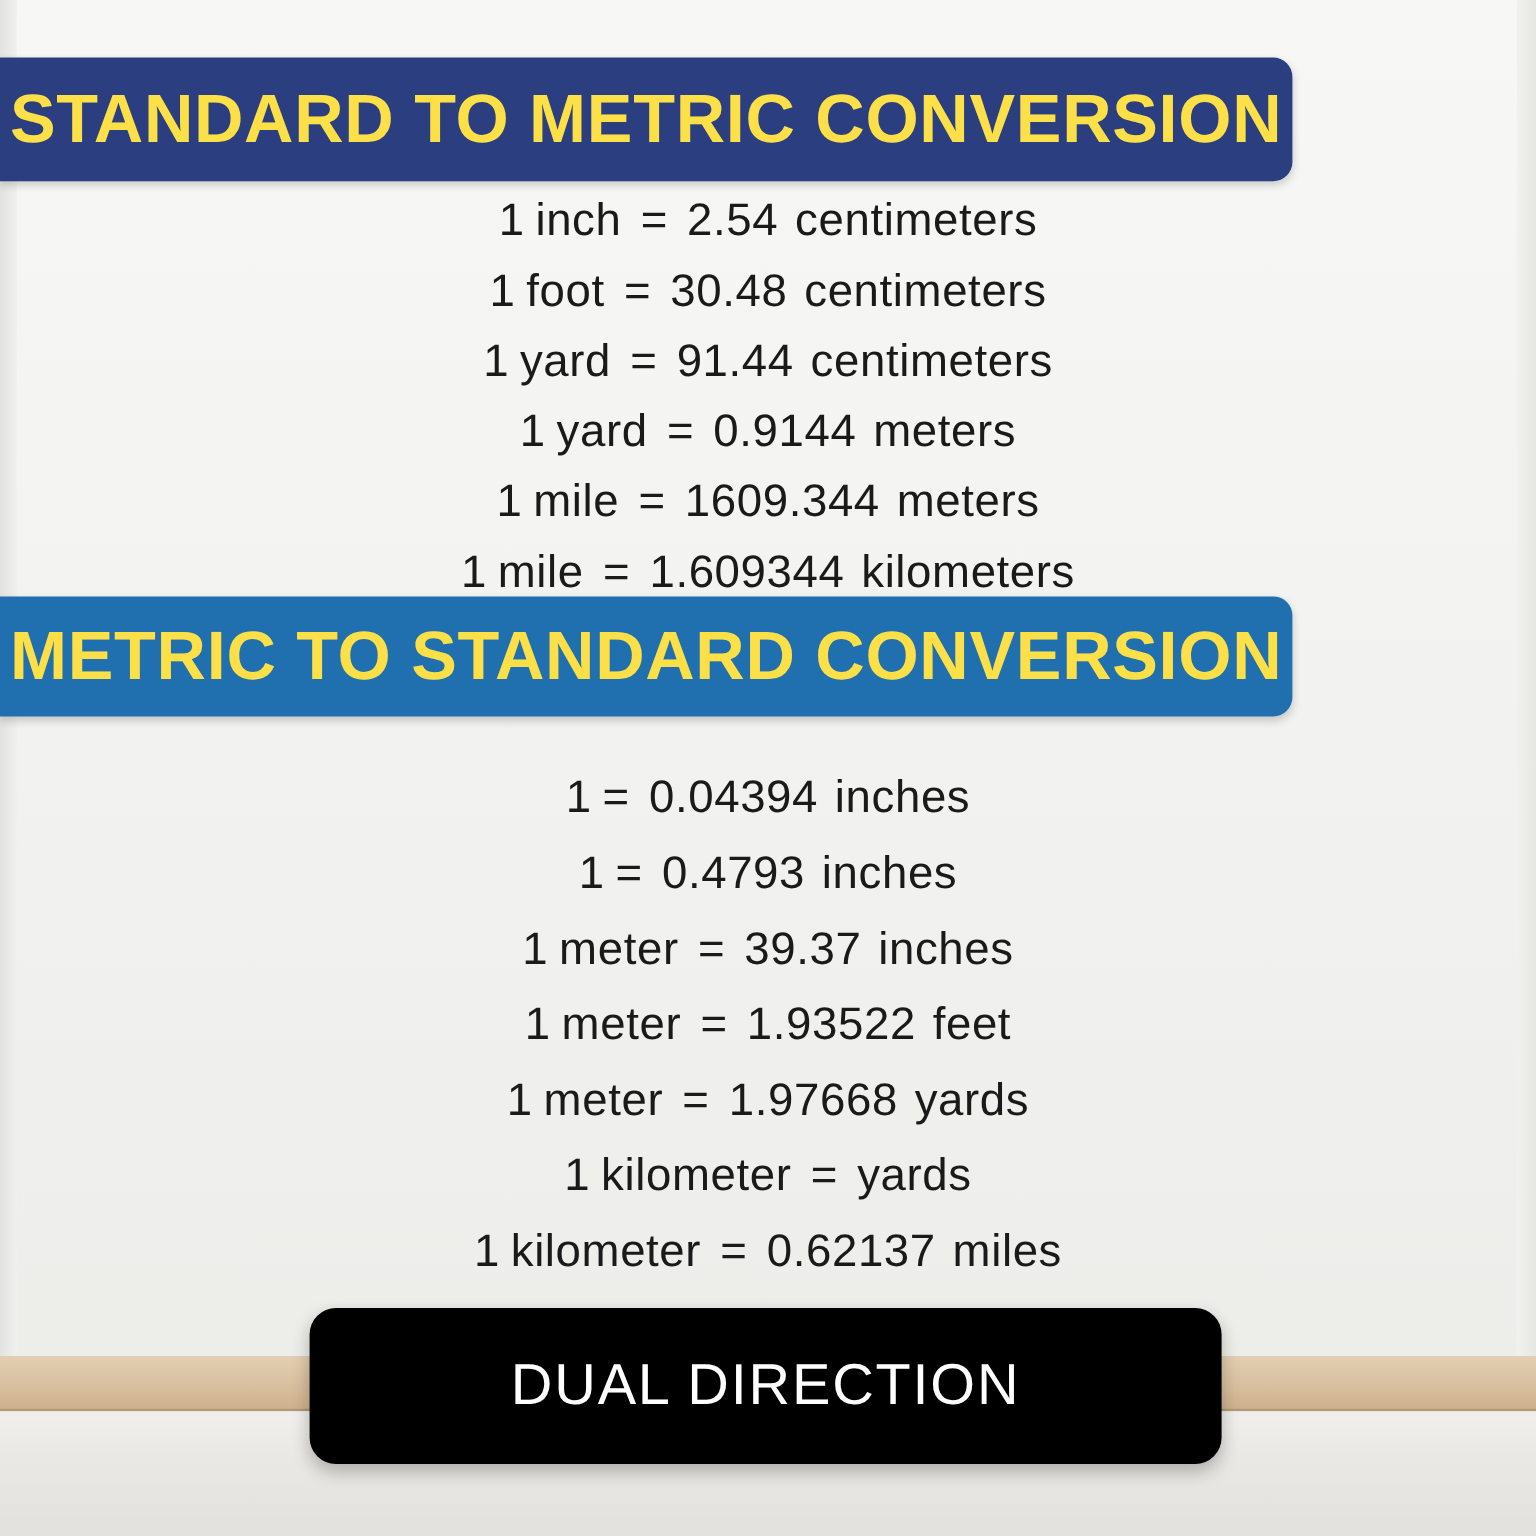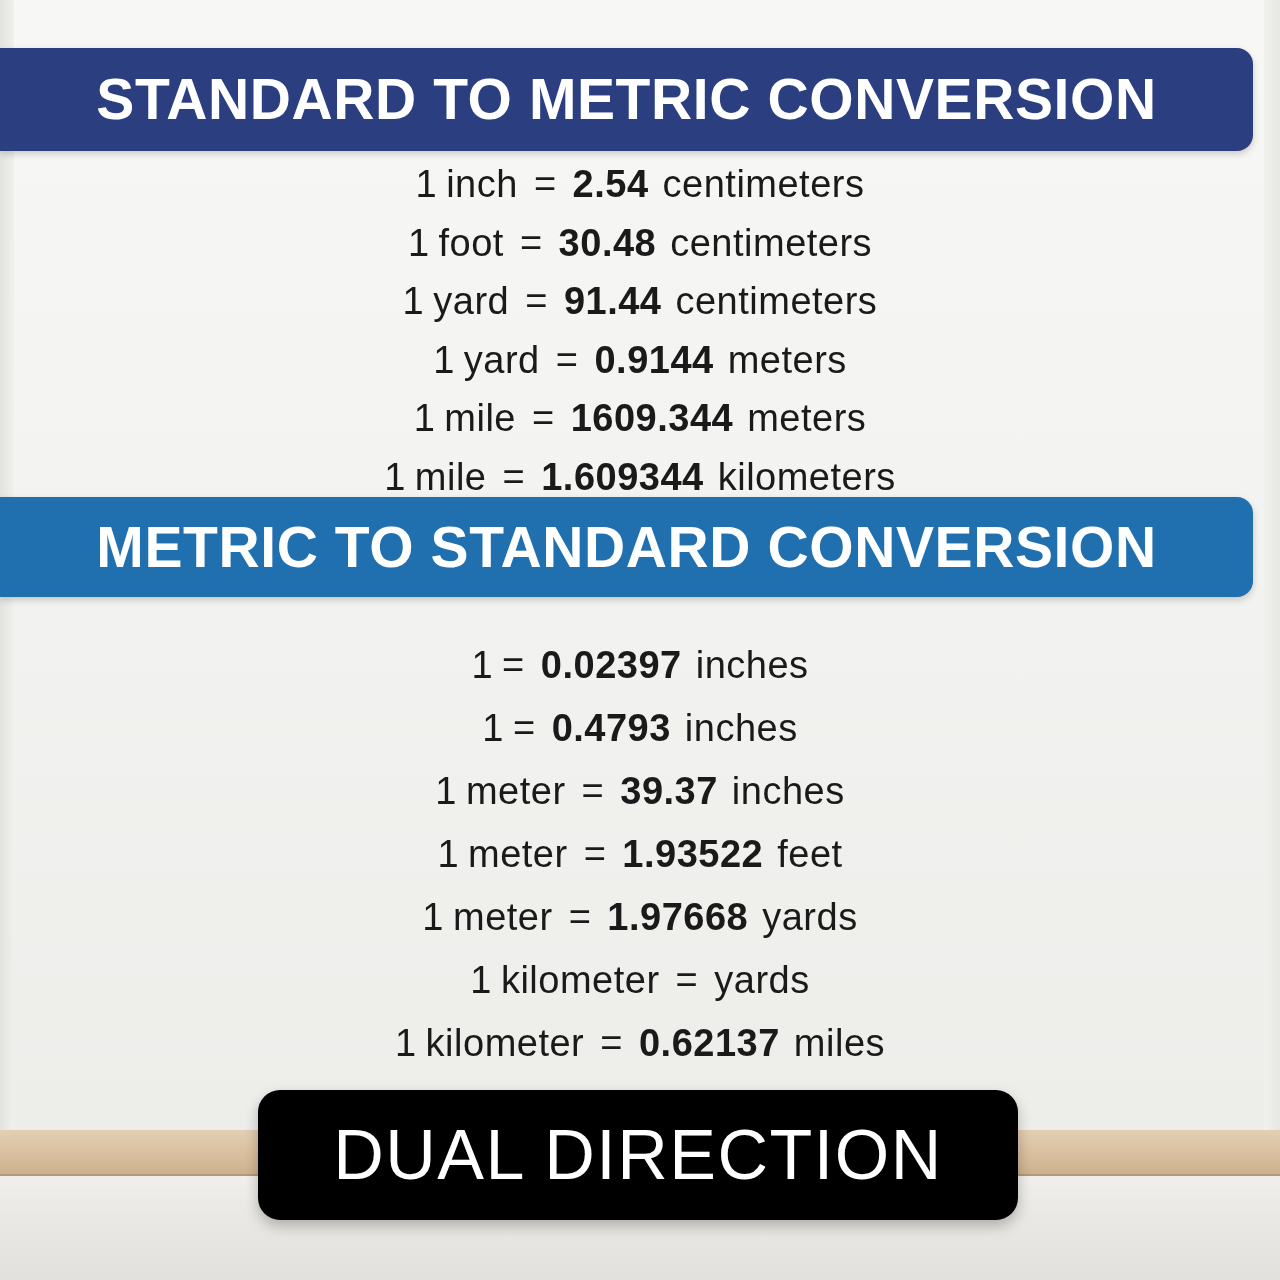--- a/index.html
+++ b/index.html
@@ -79,25 +79,25 @@
     top: 44px;
     width: 1280px;
     height: 10px;
     background: linear-gradient(180deg, rgba(120,100,75,.35) 0%, rgba(160,145,120,0) 100%);
   }
 
   
   .banner {
     position: absolute;
     left: 0;
-    width: 1253px;
+    width: 1077px;
     display: flex;
     align-items: center;
     justify-content: center;
-    color: #ffffff;
+    color: #fde047;
     letter-spacing: 0.6px;
     box-shadow: 0 3px 7px rgba(0,0,0,0.18);
   }
   .banner-title {
     font-size: 57px;
     font-weight: 600;
     line-height: 1;
     white-space: nowrap;
   }
   #banner-standard {
@@ -133,40 +133,40 @@
     white-space: nowrap;
     display: flex;
     align-items: baseline;
   }
   #list-metric .conv-row {
     line-height: 63px;
   }
   .conv-row .amount { margin-right: 9px; }
   .conv-row .fromunit { margin-right: 16px; }
   .conv-row .eq { margin-right: 16px; }
-  .conv-row .value { margin-right: 14px; font-weight: bold; }
+  .conv-row .value { margin-right: 14px; }
   .conv-row .tounit {}
 
   
   #dual-direction {
     position: absolute;
     left: 258px;
     top: 1090px;
     width: 760px;
     height: 130px;
     background: #000000;
     border-radius: 22px;
     display: flex;
     align-items: center;
     justify-content: center;
     box-shadow: 0 6px 14px rgba(0,0,0,0.25);
   }
   #dual-direction .dd-text {
     color: #ffffff;
-    font-size: 70px;
+    font-size: 48px;
     font-weight: 400;
     letter-spacing: 1.5px;
     line-height: 1;
     white-space: nowrap;
   }
 </style>
 </head>
 <body>
 
 <div id="poster">
@@ -225,21 +225,21 @@
     </div>
 
   <div class="banner" id="banner-metric">
     <span class="banner-title">METRIC TO STANDARD CONVERSION</span>
   </div>
 
   <div class="conv-list" id="list-metric">
       <div class="conv-row">
         <span class="amount">1</span>
         <span class="eq">=</span>
-        <span class="value">0.02397</span>
+        <span class="value">0.04394</span>
         <span class="tounit">inches</span>
       </div>
       <div class="conv-row">
         <span class="amount">1</span>
         <span class="eq">=</span>
         <span class="value">0.4793</span>
         <span class="tounit">inches</span>
       </div>
       <div class="conv-row">
         <span class="amount">1</span>

